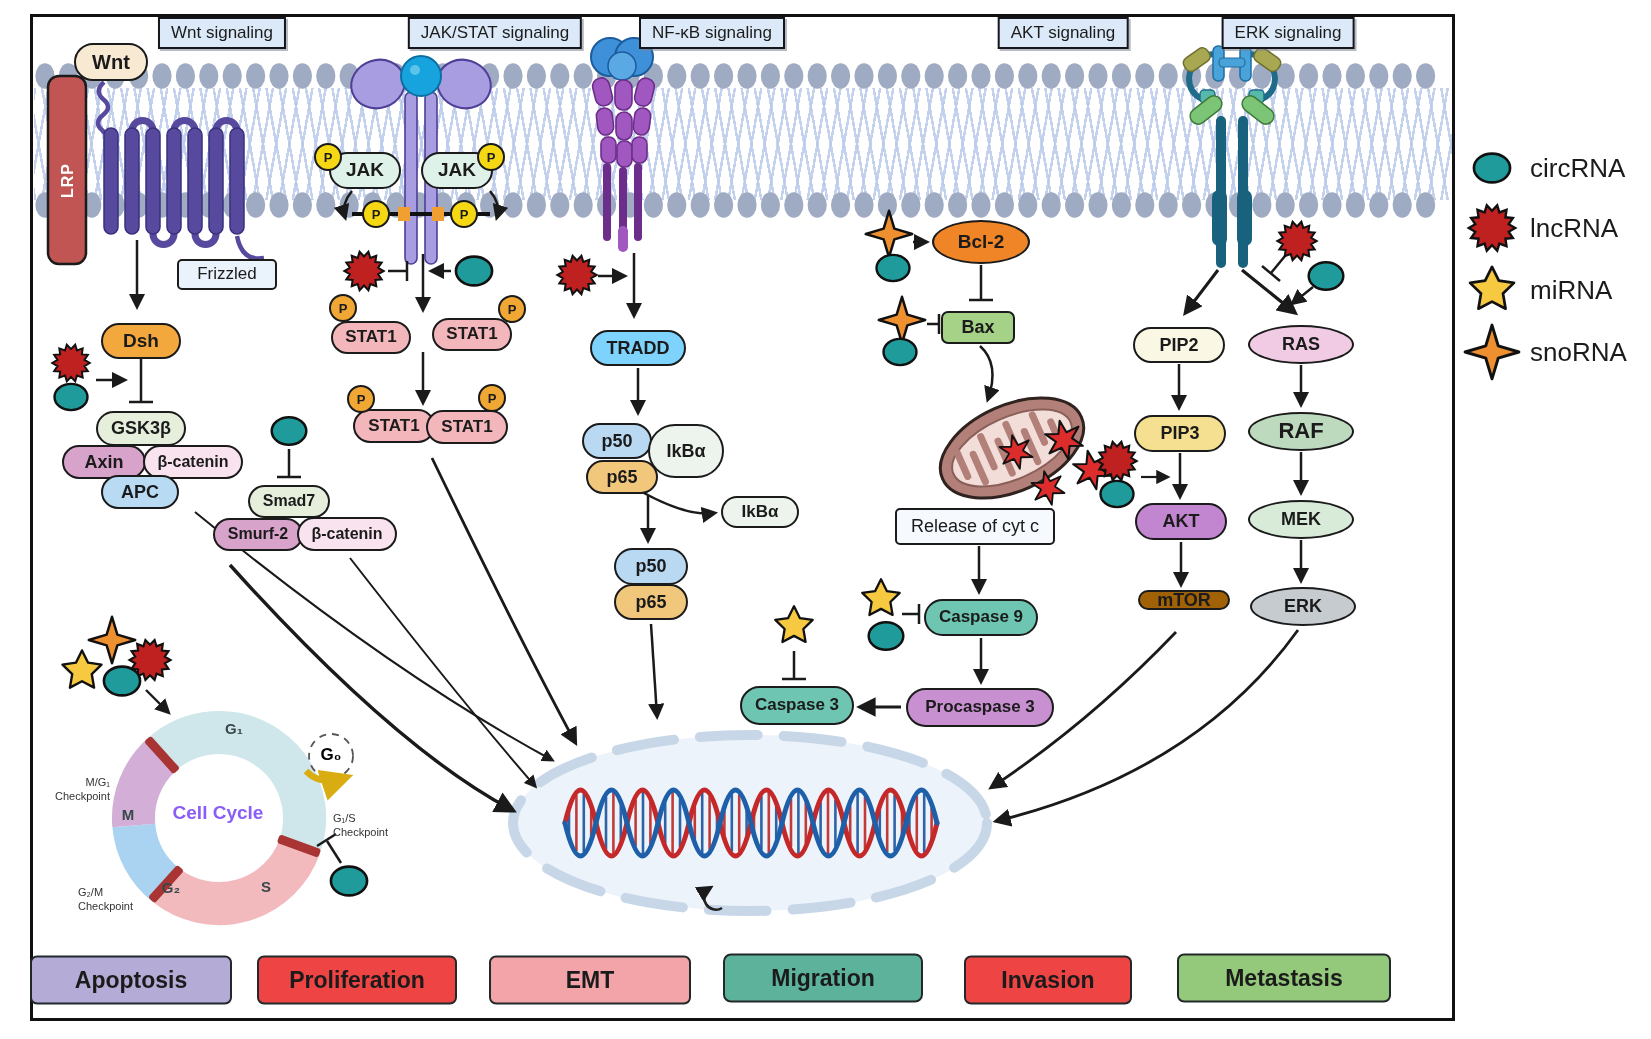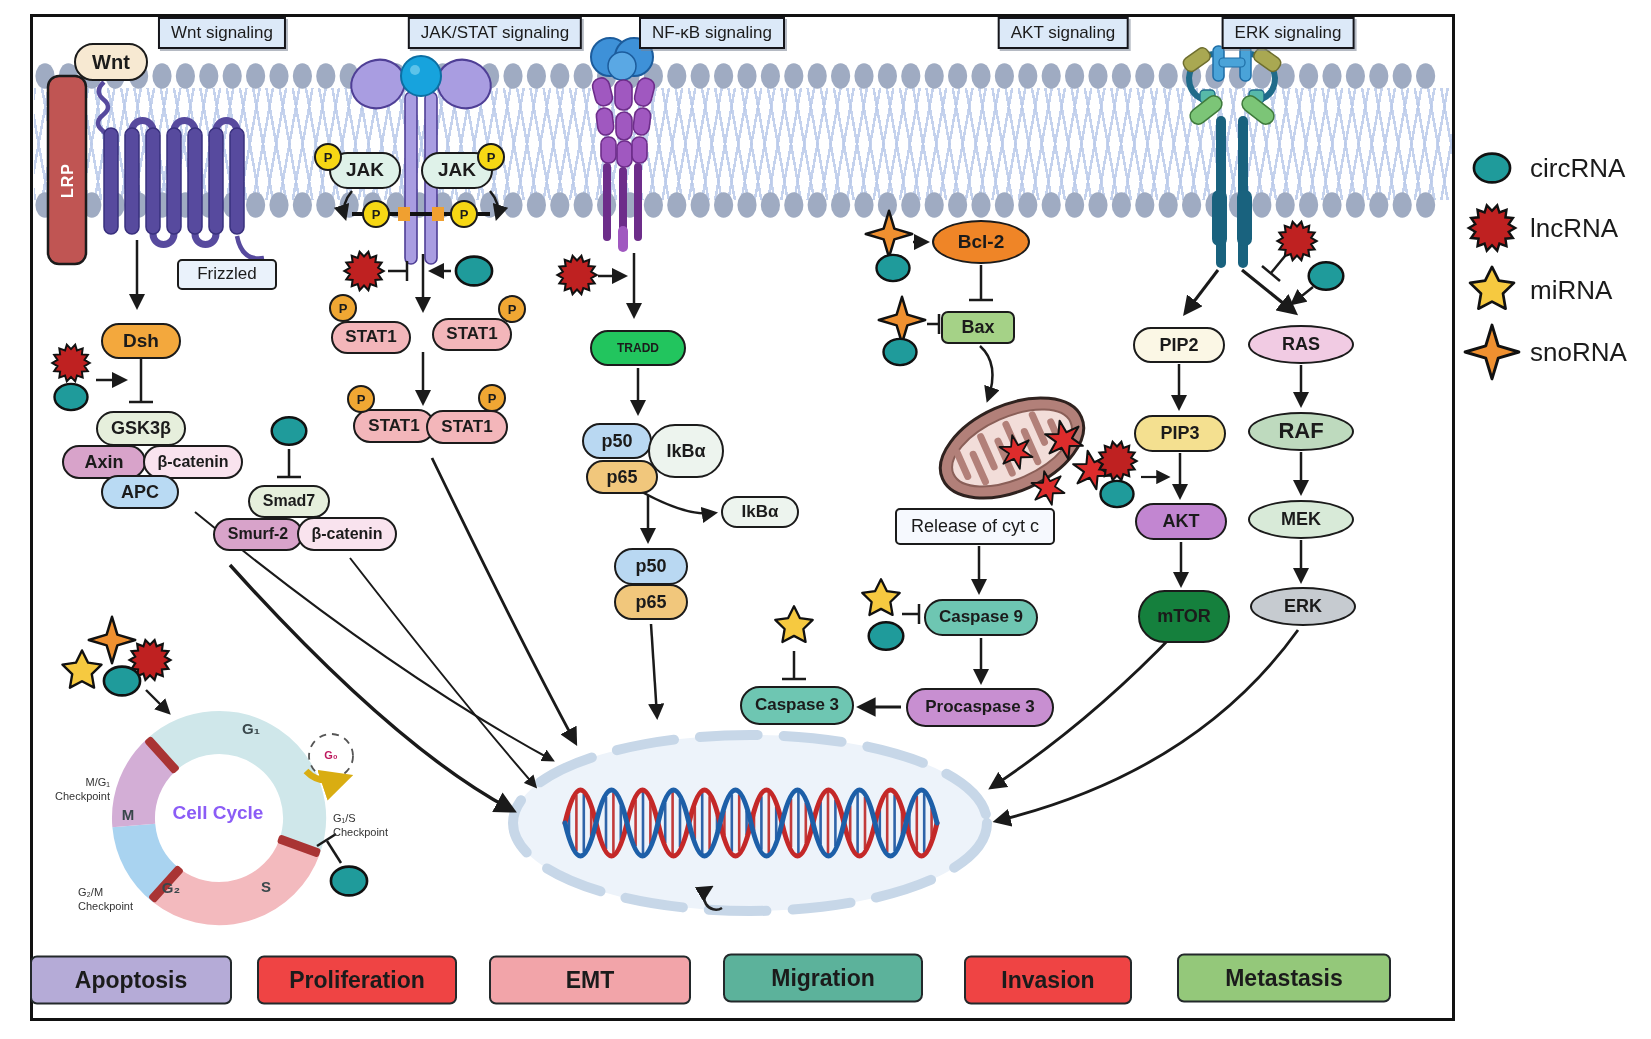--- a/index.html
+++ b/index.html
@@ -412,37 +412,37 @@
       <div class="node pill" style="left: 62px; top: 445px; width: 84px; height: 34px; background: rgb(216, 163, 202); font-size: 18px;">Axin</div>
       <div class="node pill" style="left: 143px; top: 445px; width: 100px; height: 34px; background: rgb(249, 227, 238); font-size: 16px;">β-catenin</div>
       <div class="node pill" style="left: 101px; top: 475px; width: 78px; height: 34px; background: rgb(185, 218, 243); font-size: 18px;">APC</div>
       <div class="node pill" style="left: 248px; top: 484.5px; width: 82px; height: 33px; background: rgb(230, 239, 220); font-size: 16px;">Smad7</div>
       <div class="node pill" style="left: 213px; top: 517.5px; width: 90px; height: 33px; background: rgb(216, 163, 202); font-size: 16px;">Smurf-2</div>
       <div class="node pill" style="left: 297px; top: 517px; width: 100px; height: 34px; background: rgb(249, 227, 238); font-size: 16px;">β-catenin</div>
       <div class="node pill" style="left: 331px; top: 320.5px; width: 80px; height: 33px; background: rgb(243, 182, 186); font-size: 17px;">STAT1</div>
       <div class="node pill" style="left: 432px; top: 317.5px; width: 80px; height: 33px; background: rgb(243, 182, 186); font-size: 17px;">STAT1</div>
       <div class="node pill" style="left: 353px; top: 409px; width: 82px; height: 34px; background: rgb(243, 182, 186); font-size: 17px;">STAT1</div>
       <div class="node pill" style="left: 426px; top: 410px; width: 82px; height: 34px; background: rgb(243, 182, 186); font-size: 17px;">STAT1</div>
-      <div class="node pill" style="left: 590px; top: 330px; width: 96px; height: 36px; background: #22c55e; font-size: 12px;">TRADD</div>
+      <div class="node pill" style="left: 590px; top: 330px; width: 96px; height: 36px; background: #7dd3fc; font-size: 18px;">TRADD</div>
       <div class="node pill" style="left: 582px; top: 423px; width: 70px; height: 36px; background: rgb(185, 216, 242); font-size: 18px;">p50</div>
       <div class="node pill" style="left: 648px; top: 424px; width: 76px; height: 54px; background: rgb(237, 244, 238); font-size: 18px;">IkBα</div>
       <div class="node pill" style="left: 586px; top: 460px; width: 72px; height: 34px; background: rgb(241, 199, 124); font-size: 18px;">p65</div>
       <div class="node pill" style="left: 721px; top: 496px; width: 78px; height: 32px; background: rgb(237, 244, 238); font-size: 17px;">IkBα</div>
       <div class="node pill" style="left: 614px; top: 547.5px; width: 74px; height: 37px; background: rgb(185, 216, 242); font-size: 18px;">p50</div>
       <div class="node pill" style="left: 614px; top: 584px; width: 74px; height: 36px; background: rgb(241, 199, 124); font-size: 18px;">p65</div>
       <div class="node ellipse" style="left: 932px; top: 220px; width: 98px; height: 44px; background: rgb(239, 133, 39); font-size: 19px;">Bcl-2</div>
       <div class="node rect" style="left: 941px; top: 310.5px; width: 74px; height: 33px; background: rgb(165, 210, 135); font-size: 18px;">Bax</div>
       <div class="node box" style="left: 895px; top: 507.5px; width: 160px; height: 37px; background: rgb(246, 249, 254); font-size: 18px;">Release of cyt c</div>
       <div class="node pill" style="left: 924px; top: 598.5px; width: 114px; height: 37px; background: rgb(110, 198, 178); font-size: 17px;">Caspase 9</div>
       <div class="node pill" style="left: 906px; top: 687.5px; width: 148px; height: 39px; background: rgb(200, 143, 209); font-size: 17px;">Procaspase 3</div>
       <div class="node pill" style="left: 740px; top: 685.5px; width: 114px; height: 39px; background: rgb(110, 198, 178); font-size: 17px;">Caspase 3</div>
       <div class="node pill" style="left: 1133px; top: 327px; width: 92px; height: 36px; background: rgb(251, 247, 229); font-size: 18px;">PIP2</div>
       <div class="node pill" style="left: 1134px; top: 414.5px; width: 92px; height: 37px; background: rgb(244, 224, 144); font-size: 18px;">PIP3</div>
       <div class="node pill" style="left: 1135px; top: 502.5px; width: 92px; height: 37px; background: rgb(194, 134, 209); font-size: 18px;">AKT</div>
-      <div class="node pill" style="left: 1138px; top: 590px; width: 92px; height: 53px; background: #15803d; font-size: 18px;">mTOR</div>
+      <div class="node pill" style="left: 1138px; top: 590px; width: 92px; height: 20px; background: #a16207; font-size: 18px;">mTOR</div>
       <div class="node ellipse" style="left: 1248px; top: 324.5px; width: 106px; height: 39px; background: rgb(241, 203, 227); font-size: 18px;">RAS</div>
       <div class="node ellipse" style="left: 1248px; top: 411.5px; width: 106px; height: 39px; background: rgb(190, 218, 190); font-size: 22px;">RAF</div>
       <div class="node ellipse" style="left: 1248px; top: 499.5px; width: 106px; height: 39px; background: rgb(216, 234, 216); font-size: 18px;">MEK</div>
       <div class="node ellipse" style="left: 1250px; top: 586.5px; width: 106px; height: 39px; background: rgb(198, 203, 208); font-size: 18px;">ERK</div>
     </div>
   <div id="badges-layer">
       <div class="p-badge" style="left: 329px; top: 294px; width: 28px; height: 28px; background: rgb(240, 167, 51);">P</div>
       <div class="p-badge" style="left: 498px; top: 295px; width: 28px; height: 28px; background: rgb(240, 167, 51);">P</div>
       <div class="p-badge" style="left: 347px; top: 385px; width: 28px; height: 28px; background: rgb(240, 167, 51);">P</div>
       <div class="p-badge" style="left: 478px; top: 384px; width: 28px; height: 28px; background: rgb(240, 167, 51);">P</div>
@@ -540,25 +540,25 @@
         <use href="#sym-miRNA" x="-28" y="-28" width="56" height="56"></use>
       </svg>
       <div class="legend-label" style="left: 1530px; top: 290px;">miRNA</div>
       <svg class="icon" viewBox="-28 -28 56 56" style="left: 1463px; top: 323px; width: 58px; height: 58px; color: rgb(239, 144, 48);">
         <use href="#sym-snoRNA" x="-28" y="-28" width="56" height="56"></use>
       </svg>
       <div class="legend-label" style="left: 1530px; top: 352px;">snoRNA</div>
     </div>
 
   <div class="cc-title" style="left:218px;top:813px;">Cell Cycle</div>
-  <div class="cc-label" style="left:234px;top:728px;margin-left:17px;">G₁</div>
+  <div class="cc-label" style="left:234px;top:728px;">G₁</div>
   <div class="cc-label" style="left:266px;top:886px;">S</div>
   <div class="cc-label" style="left:171px;top:887px;">G₂</div>
   <div class="cc-label" style="left:128px;top:814px;">M</div>
-  <div class="cc-label" style="left:331px;top:755px;font-size:11px;color:#be185d;">G₀</div>
+  <div class="cc-label" style="left:331px;top:755px;font-size:17px;color:#000000;">G₀</div>
   <div class="cp-label" style="left:40px;top:776px;width:70px;text-align:right;">
     <span>M/G₁</span><br>
     <span>Checkpoint</span>
   </div>
   <div class="cp-label" style="left:333px;top:812px;">
     <span>G₁/S</span><br>
     <span>Checkpoint</span>
   </div>
   <div class="cp-label" style="left:78px;top:886px;width:78px;text-align:left;">
     <span>G₂/M</span><br>

